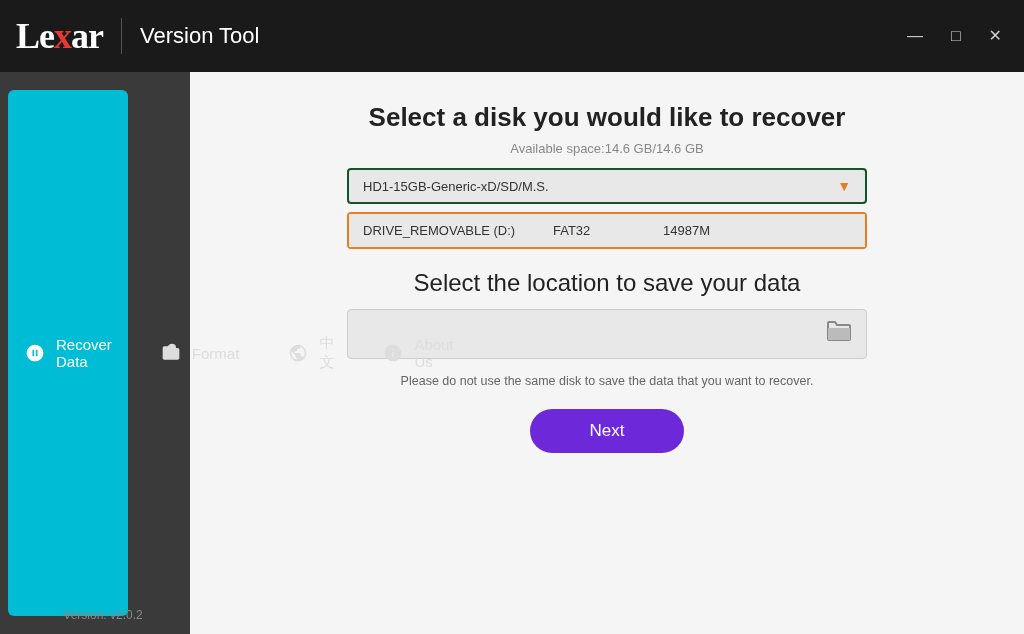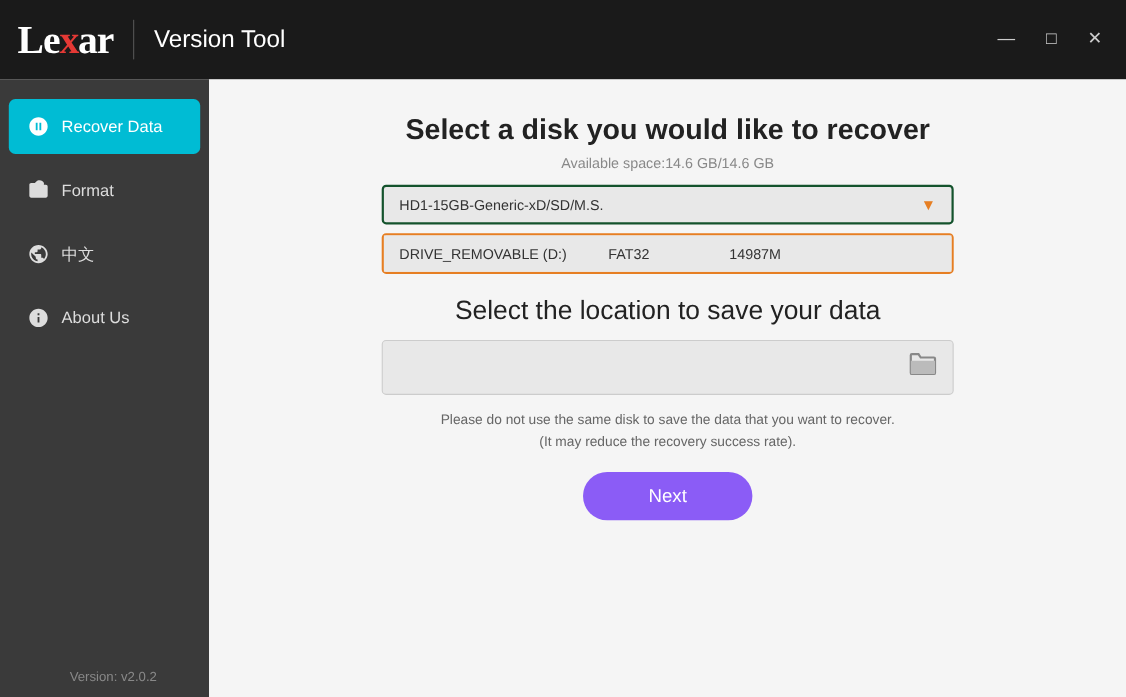--- a/index.html
+++ b/index.html
@@ -72,21 +72,20 @@
       width: 100%;
       height: calc(634px - 72px);
     }
 
     
     .sidebar {
       width: 190px;
       min-width: 190px;
       background: #3a3a3a;
       display: flex;
-      flex-direction: column;
       padding: 14px 0;
       position: relative;
     }
     .nav-item {
       display: flex;
       align-items: center;
       gap: 10px;
       padding: 14px 16px;
       color: #ddd;
       font-size: 15px;
@@ -216,21 +215,21 @@
       font-size: 12.5px;
       color: #666;
       text-align: center;
       max-width: 520px;
       line-height: 1.6;
       margin-bottom: 18px;
     }
 
     
     .next-btn {
-      background: #8b5cf6;
+      background: #6d28d9;
       color: #fff;
       border: none;
       border-radius: 28px;
       padding: 12px 60px;
       font-size: 17px;
       font-weight: 500;
       cursor: pointer;
       transition: background 0.15s;
     }
 
@@ -329,19 +328,18 @@
       <span class="folder-icon">
         <svg width="26" height="22" viewBox="0 0 26 22" fill="none" xmlns="http://www.w3.org/2000/svg">
           <path d="M2 3C2 2.45 2.45 2 3 2H9L11 5H23C23.55 5 24 5.45 24 6V19C24 19.55 23.55 20 23 20H3C2.45 20 2 19.55 2 19V3Z" stroke="#888" stroke-width="2" fill="none"></path>
           <path d="M2 8H24V19C24 19.55 23.55 20 23 20H3C2.45 20 2 19.55 2 19V8Z" fill="#bbb"></path>
         </svg>
       </span>
     </div>
 
     <p class="warning-text">
       <span>Please do not use the same disk to save the data that you want to recover.</span><br>
-      <span>(It may reduce the recovery success rate).</span>
     </p>
 
     <button class="next-btn">Next</button>
 
   </div>
 </div>
 
 </body></html>

